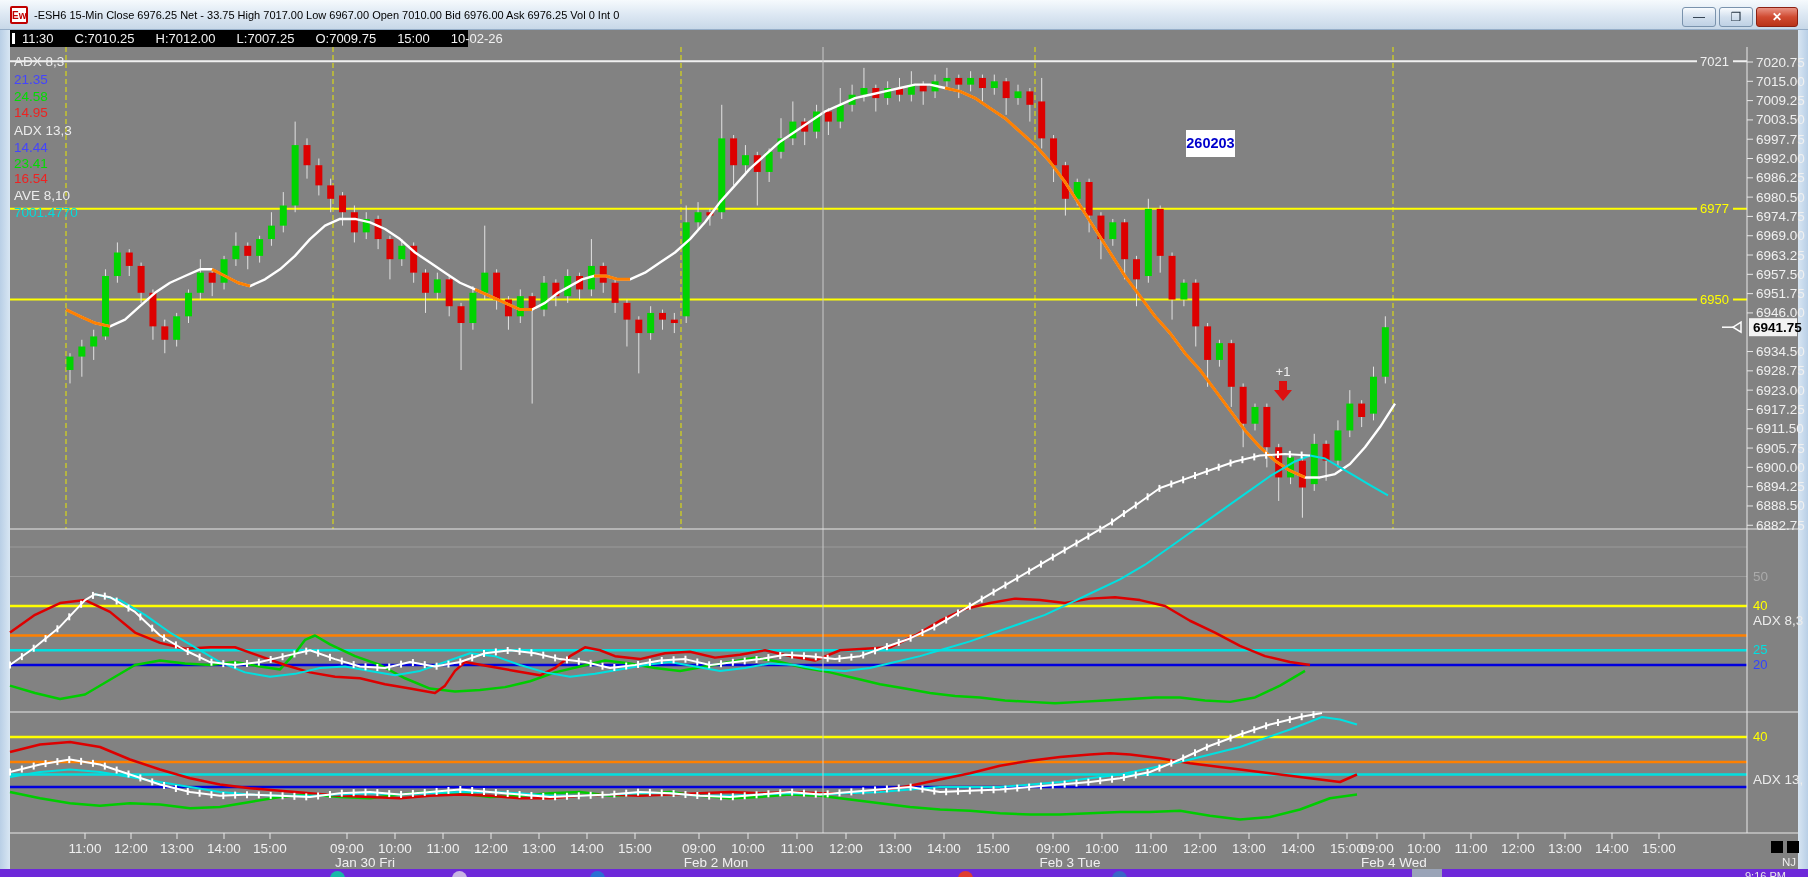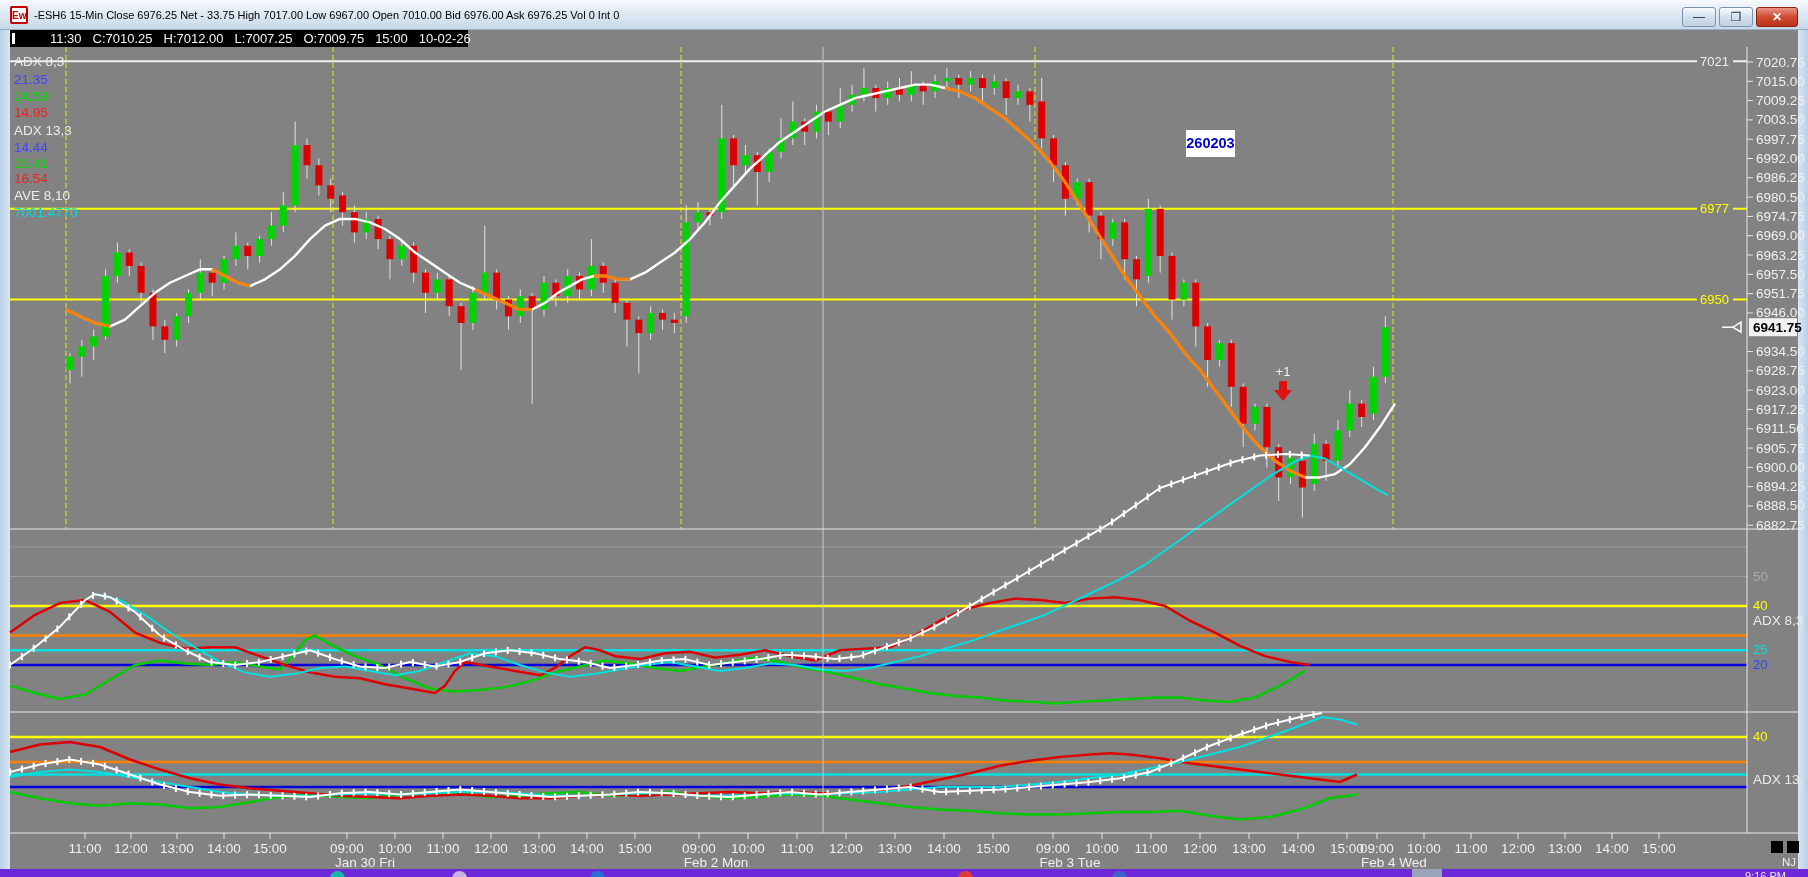--- a/index.html
+++ b/index.html
@@ -16,21 +16,21 @@
   .winbtn{width:34px;height:20px;border:1px solid #7a93ad;border-radius:3px;
     background:linear-gradient(#f8fbfe,#d3e0ee 50%,#bfd1e4);
     color:#20303f;font-size:12px;line-height:18px;text-align:center;box-sizing:border-box;}
   .winbtn.close{width:42px;background:linear-gradient(#e99384,#d04a31 50%,#b93419);
     border-color:#8c2012;color:#fff;font-weight:bold;}
   .edge{position:absolute;top:30px;height:839px;width:10px;
     background:linear-gradient(90deg,#b9cfe6,#d8e6f3);}
   .edge.right{left:1798px;background:linear-gradient(90deg,#d8e6f3,#b9cfe6);}
   .chart-bg{position:absolute;left:10px;top:30px;width:1788px;height:839px;background:#828282;}
   .statusrow{position:absolute;left:10px;top:30px;width:458px;height:17px;background:#000;
-    display:flex;align-items:center;gap:11px;padding-left:40px;box-sizing:border-box;}
+    display:flex;align-items:center;gap:21px;padding-left:12px;box-sizing:border-box;}
   .statusrow span{color:#f2f2f2;font-size:13px;white-space:nowrap;}
   .cursorblock{position:absolute;left:12px;top:33px;width:3px;height:11px;background:#fff;}
   #chart-svg{position:absolute;left:0;top:47px;}
   .taskbar{position:absolute;left:0;top:869px;width:1808px;height:16px;background:#6d28d9;overflow:hidden;}
   .tb-icon{position:absolute;top:2px;width:15px;height:15px;border-radius:50%;}
   .tb-active{position:absolute;top:0;width:30px;height:8px;background:#9aa4b8;}
   .tb-clock{position:absolute;top:1px;color:#e8e8e8;font-size:11px;}
   text{font-family:"Liberation Sans",sans-serif;}
 </style>
 </head>

